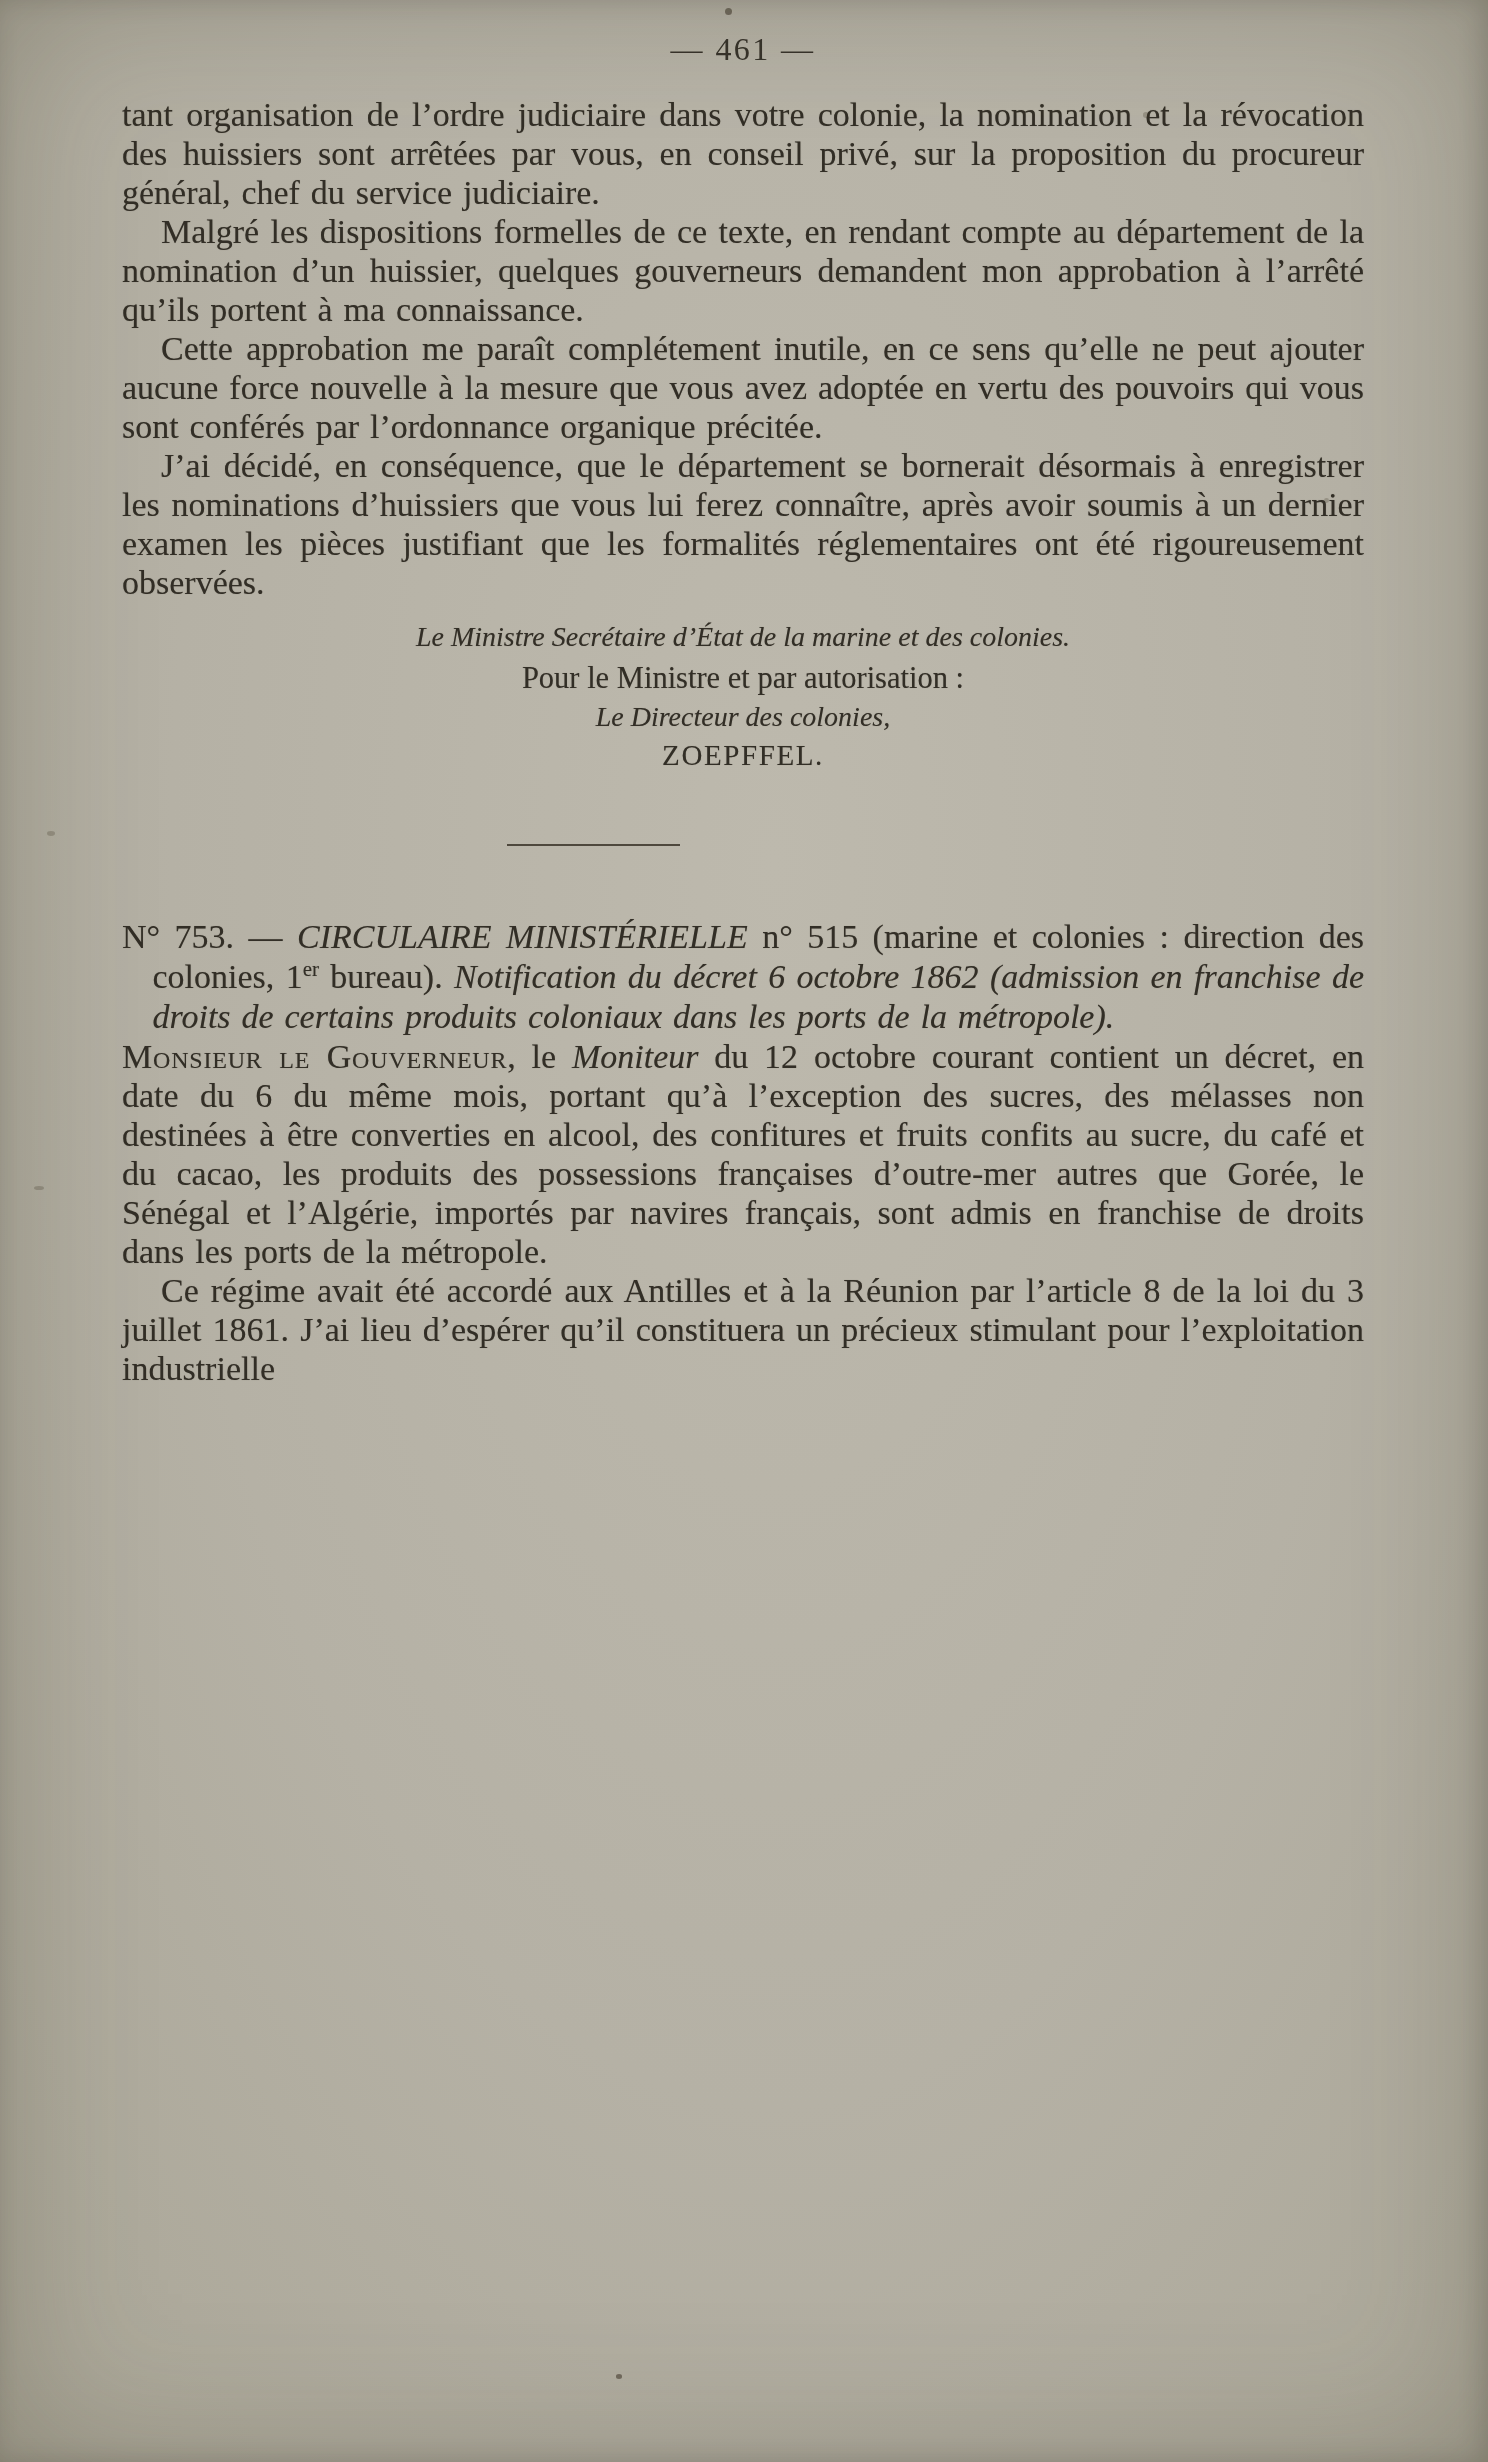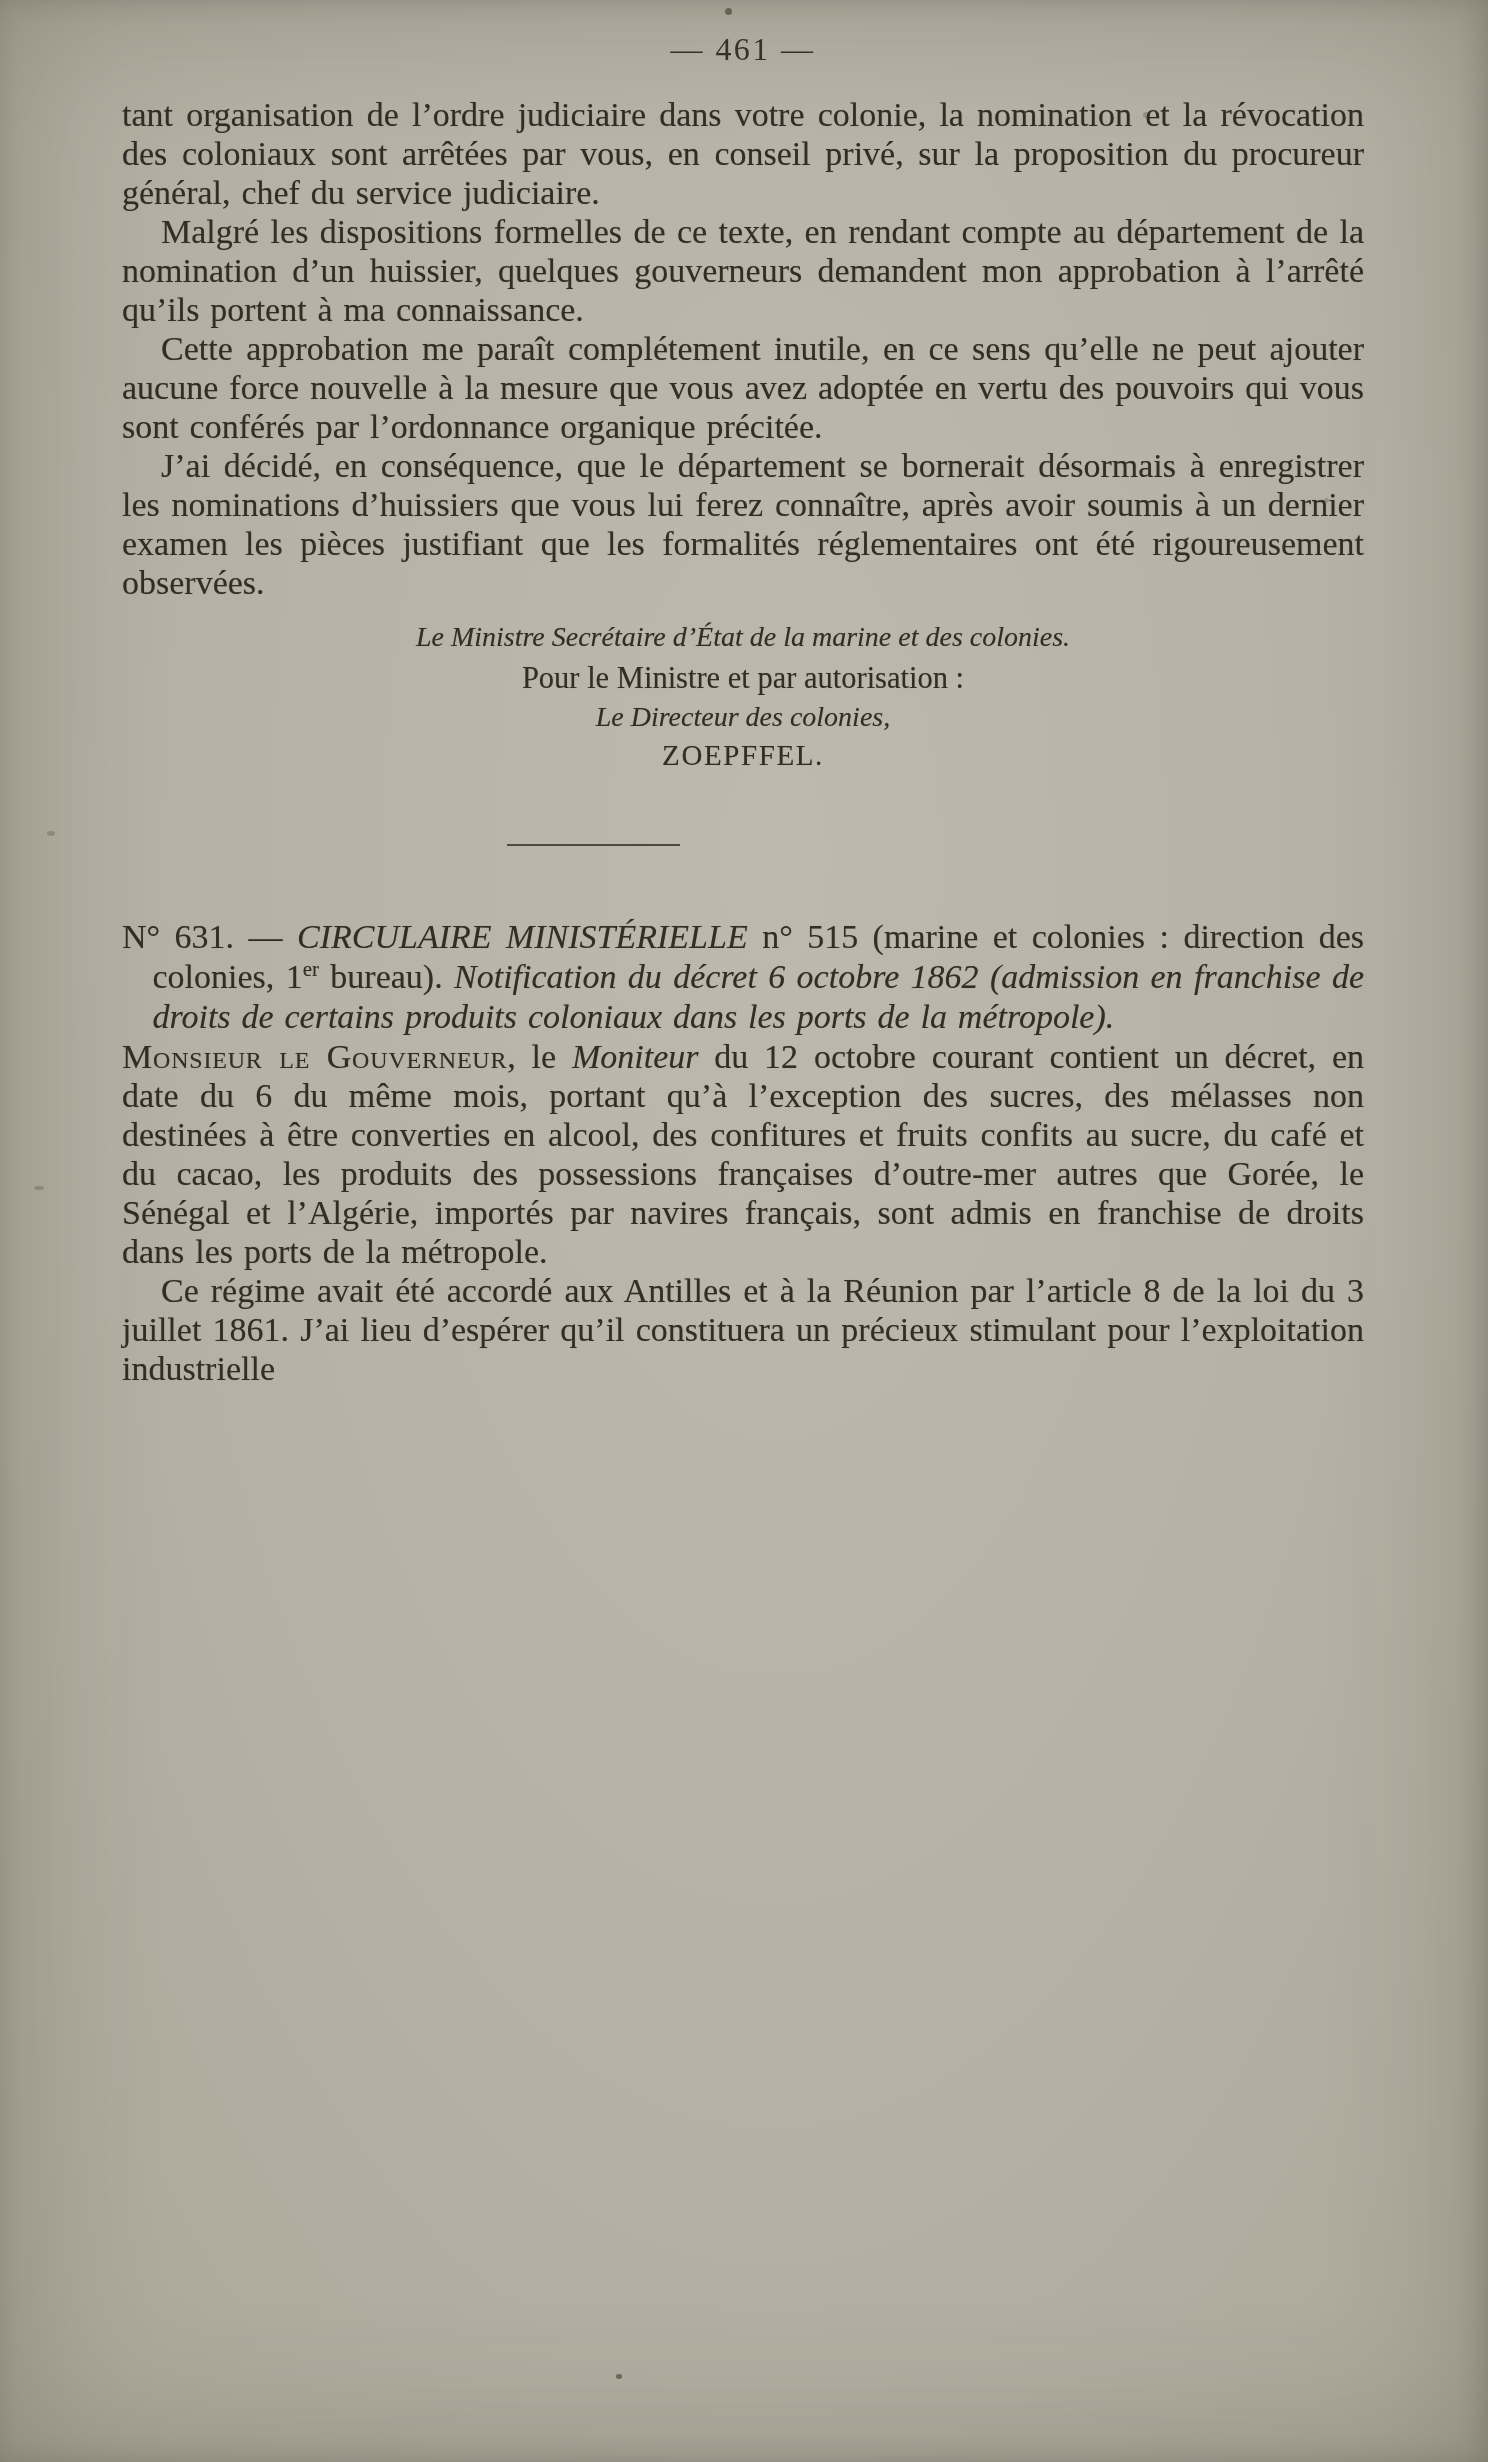--- a/index.html
+++ b/index.html
@@ -99,36 +99,36 @@
 </style>
 </head>
 <body>
 
 <div class="page">
 
   <div class="text-block">
 
     <div class="page-number">— 461 —</div>
 
-    <p class="para no-indent">tant organisation de l’ordre judiciaire dans votre colonie, la nomination et la révocation des coloniaux sont arrêtées par vous, en conseil privé, sur la proposition du procureur général, chef du service judiciaire.</p>
+    <p class="para no-indent">tant organisation de l’ordre judiciaire dans votre colonie, la nomination et la révocation des huissiers sont arrêtées par vous, en conseil privé, sur la proposition du procureur général, chef du service judiciaire.</p>
     <p class="para">Malgré les dispositions formelles de ce texte, en rendant compte au département de la nomination d’un huissier, quelques gouverneurs demandent mon approbation à l’arrêté qu’ils portent à ma connaissance.</p>
     <p class="para">Cette approbation me paraît complétement inutile, en ce sens qu’elle ne peut ajouter aucune force nouvelle à la mesure que vous avez adoptée en vertu des pouvoirs qui vous sont conférés par l’ordonnance organique précitée.</p>
     <p class="para">J’ai décidé, en conséquence, que le département se bornerait désormais à enregistrer les nominations d’huissiers que vous lui ferez connaître, après avoir soumis à un dernier examen les pièces justifiant que les formalités réglementaires ont été rigoureusement observées.</p>
 
     <div class="signature">
       <div class="sig-line sig-title">Le Ministre Secrétaire d’État de la marine et des colonies.</div>
       <div class="sig-line sig-auth">Pour le Ministre et par autorisation :</div>
       <div class="sig-line sig-director">Le Directeur des colonies,</div>
       <div class="sig-line sig-name">ZOEPFFEL.</div>
     </div>
 
     <hr class="divider">
 
     <div class="circular">
-      <p class="circ-heading"><span>N° 631. — </span><span class="italic">CIRCULAIRE MINISTÉRIELLE</span><span> n° 515 (marine et colonies : direction des colonies, 1</span><sup>er</sup><span> bureau). </span><span class="italic">Notification du décret 6 octobre 1862 (admission en franchise de droits de certains produits coloniaux dans les ports de la métropole).</span></p>
+      <p class="circ-heading"><span>N° 753. — </span><span class="italic">CIRCULAIRE MINISTÉRIELLE</span><span> n° 515 (marine et colonies : direction des colonies, 1</span><sup>er</sup><span> bureau). </span><span class="italic">Notification du décret 6 octobre 1862 (admission en franchise de droits de certains produits coloniaux dans les ports de la métropole).</span></p>
 
 
       <p class="para no-indent"><span class="smallcaps">Monsieur le Gouverneur</span><span>, le </span><span class="italic">Moniteur</span><span> du 12 octobre courant contient un décret, en date du 6 du même mois, portant qu’à l’exception des sucres, des mélasses non destinées à être converties en alcool, des confitures et fruits confits au sucre, du café et du cacao, les produits des possessions françaises d’outre-mer autres que Gorée, le Sénégal et l’Algérie, importés par navires français, sont admis en franchise de droits dans les ports de la métropole.</span></p>
 
       <p class="para">Ce régime avait été accordé aux Antilles et à la Réunion par l’article 8 de la loi du 3 juillet 1861. J’ai lieu d’espérer qu’il constituera un précieux stimulant pour l’exploitation industrielle</p>
     </div>
 
   </div>
 
   <div class="speck" style="left:725px; top:8px; width:7.2px; height:7.2px;"></div>

